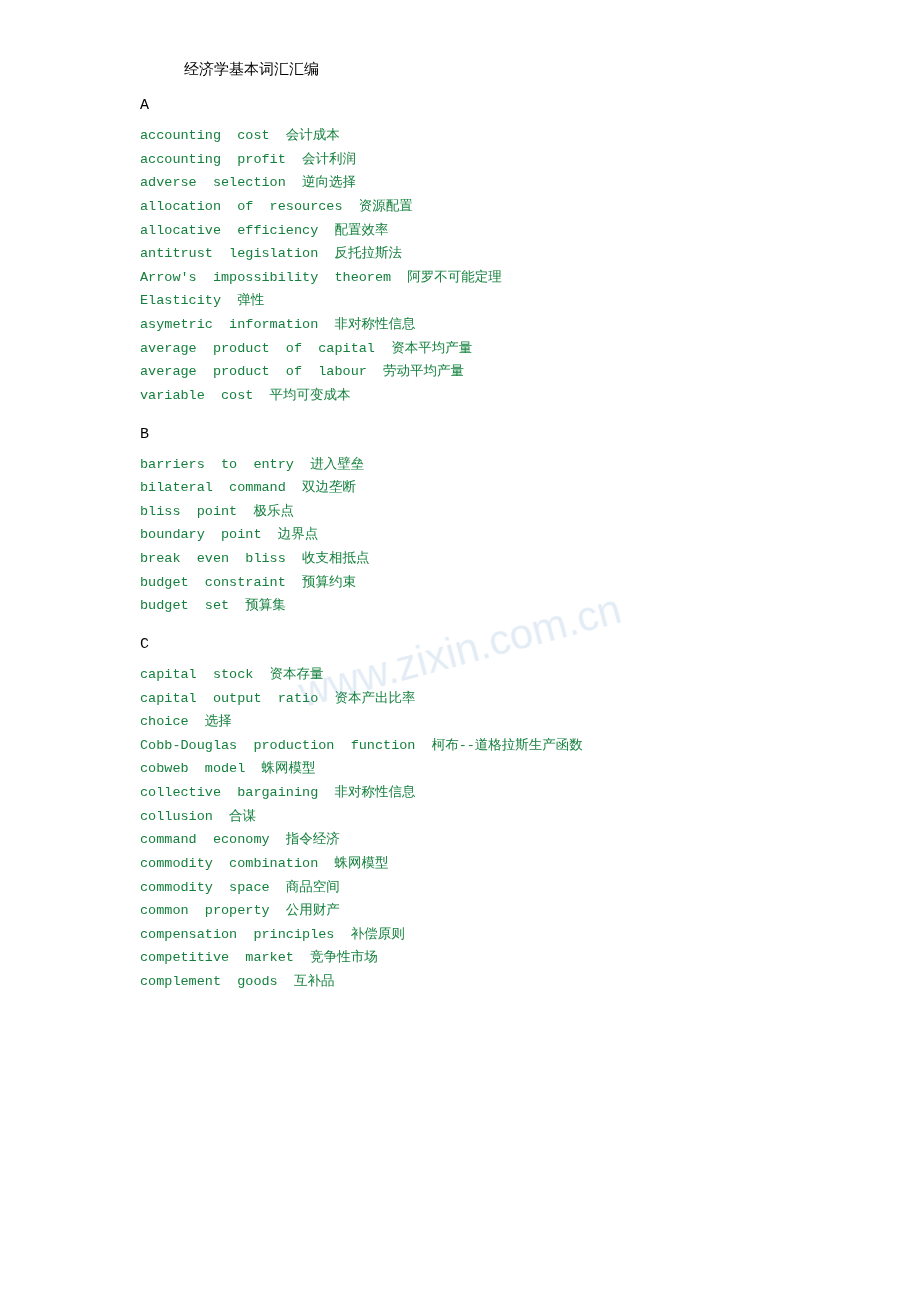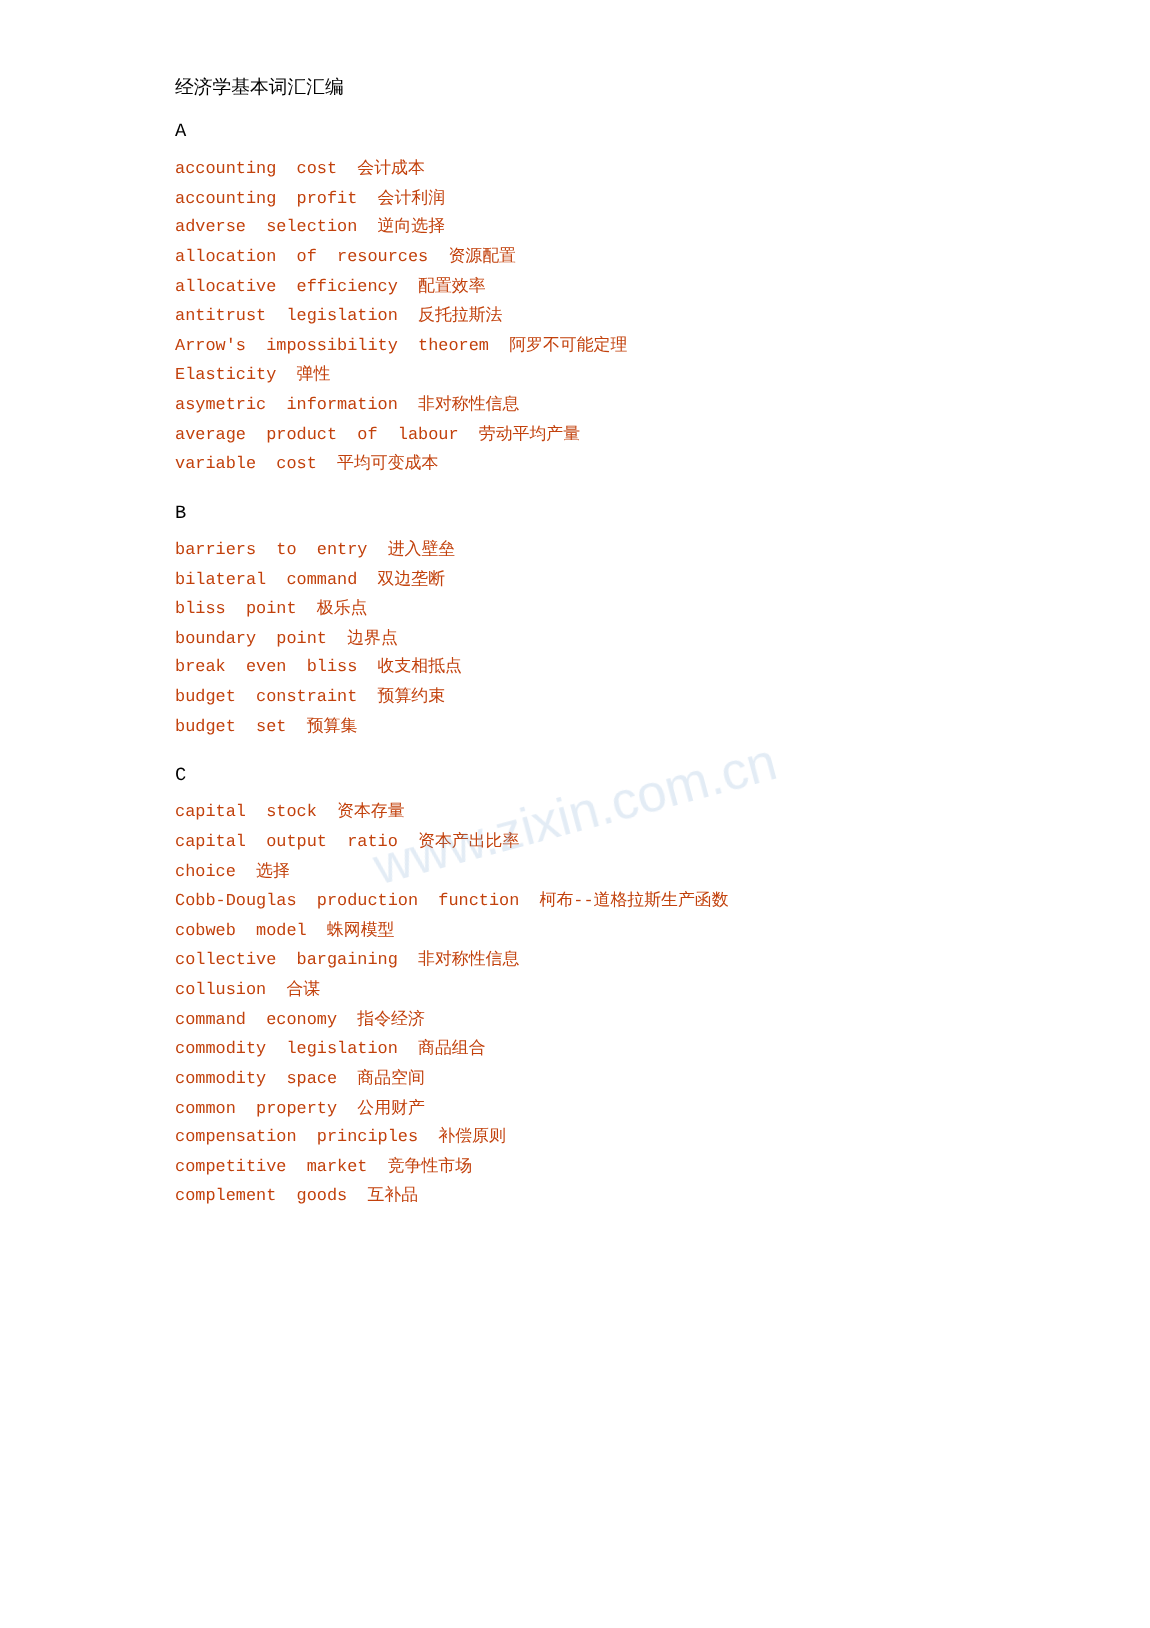--- a/index.html
+++ b/index.html
@@ -13,33 +13,34 @@
       font-size: 14px;
       color: #000000;
       width: 920px;
       min-height: 1302px;
       padding: 60px 140px 60px 140px;
     }
     .page-title {
       font-family: Liberation Mono, monospace;
       font-size: 15px;
       margin-bottom: 4px;
+      margin-left: 44px;
     }
     .section-letter {
       font-size: 15px;
       font-family: 'Courier New', Courier, monospace;
       margin-top: 18px;
       margin-bottom: 10px;
     }
     .entry-line {
       font-family: 'Courier New', Courier, monospace;
       font-size: 13.5px;
       line-height: 1.75;
       white-space: pre;
-      color: #c2410c;
+      color: #15803d;
     }
     .watermark {
       position: fixed;
       top: 50%;
       left: 50%;
       transform: translate(-50%, -50%) rotate(-15deg);
       font-size: 42px;
       color: rgba(100, 150, 200, 0.18);
       pointer-events: none;
       white-space: nowrap;
@@ -58,38 +59,39 @@
     <div class="section-letter">A</div>
     <div class="entry-line">accounting  cost  会计成本</div>
     <div class="entry-line">accounting  profit  会计利润</div>
     <div class="entry-line">adverse  selection  逆向选择</div>
     <div class="entry-line">allocation  of  resources  资源配置</div>
     <div class="entry-line">allocative  efficiency  配置效率</div>
     <div class="entry-line">antitrust  legislation  反托拉斯法</div>
     <div class="entry-line">Arrow's  impossibility  theorem  阿罗不可能定理</div>
     <div class="entry-line">Elasticity  弹性</div>
     <div class="entry-line">asymetric  information  非对称性信息</div>
+    <div class="entry-line">average  product  of  capital  资本平均产量</div>
     <div class="entry-line">average  product  of  labour  劳动平均产量</div>
     <div class="entry-line">variable  cost  平均可变成本</div>
     <div class="section-letter">B</div>
     <div class="entry-line">barriers  to  entry  进入壁垒</div>
     <div class="entry-line">bilateral  command  双边垄断</div>
     <div class="entry-line">bliss  point  极乐点</div>
     <div class="entry-line">boundary  point  边界点</div>
     <div class="entry-line">break  even  bliss  收支相抵点</div>
     <div class="entry-line">budget  constraint  预算约束</div>
     <div class="entry-line">budget  set  预算集</div>
     <div class="section-letter">C</div>
     <div class="entry-line">capital  stock  资本存量</div>
     <div class="entry-line">capital  output  ratio  资本产出比率</div>
     <div class="entry-line">choice  选择</div>
     <div class="entry-line">Cobb-Douglas  production  function  柯布--道格拉斯生产函数</div>
     <div class="entry-line">cobweb  model  蛛网模型</div>
     <div class="entry-line">collective  bargaining  非对称性信息</div>
     <div class="entry-line">collusion  合谋</div>
     <div class="entry-line">command  economy  指令经济</div>
-    <div class="entry-line">commodity  legislation  商品组合</div>
+    <div class="entry-line">commodity  combination  蛛网模型</div>
     <div class="entry-line">commodity  space  商品空间</div>
     <div class="entry-line">common  property  公用财产</div>
     <div class="entry-line">compensation  principles  补偿原则</div>
     <div class="entry-line">competitive  market  竞争性市场</div>
     <div class="entry-line">complement  goods  互补品</div>
   </div>
 
 </body></html>

